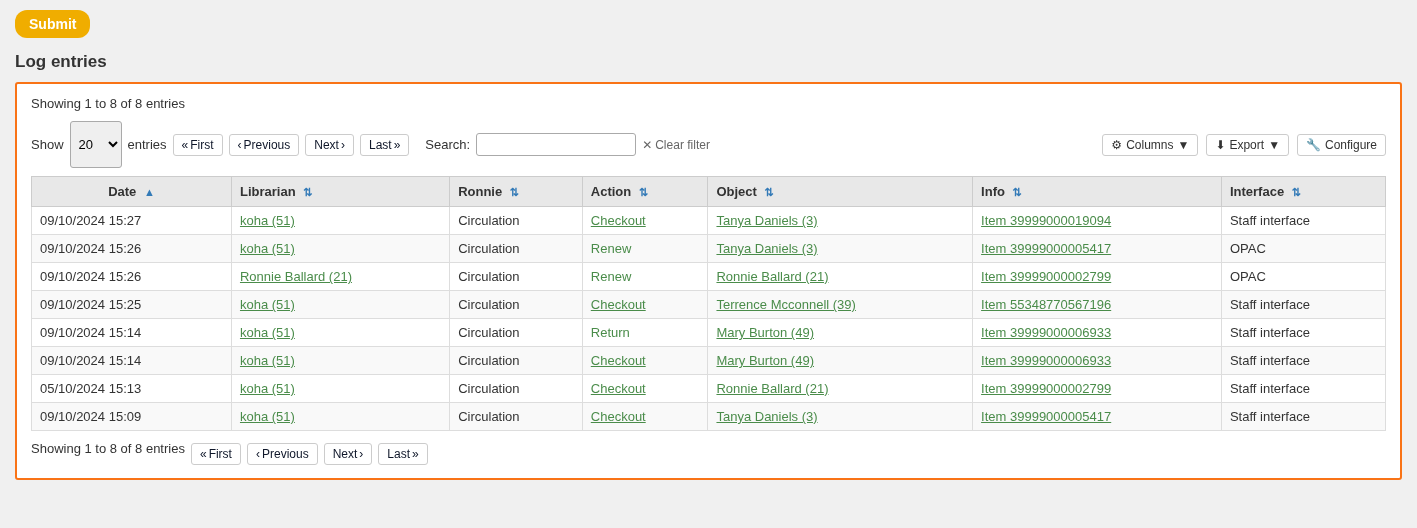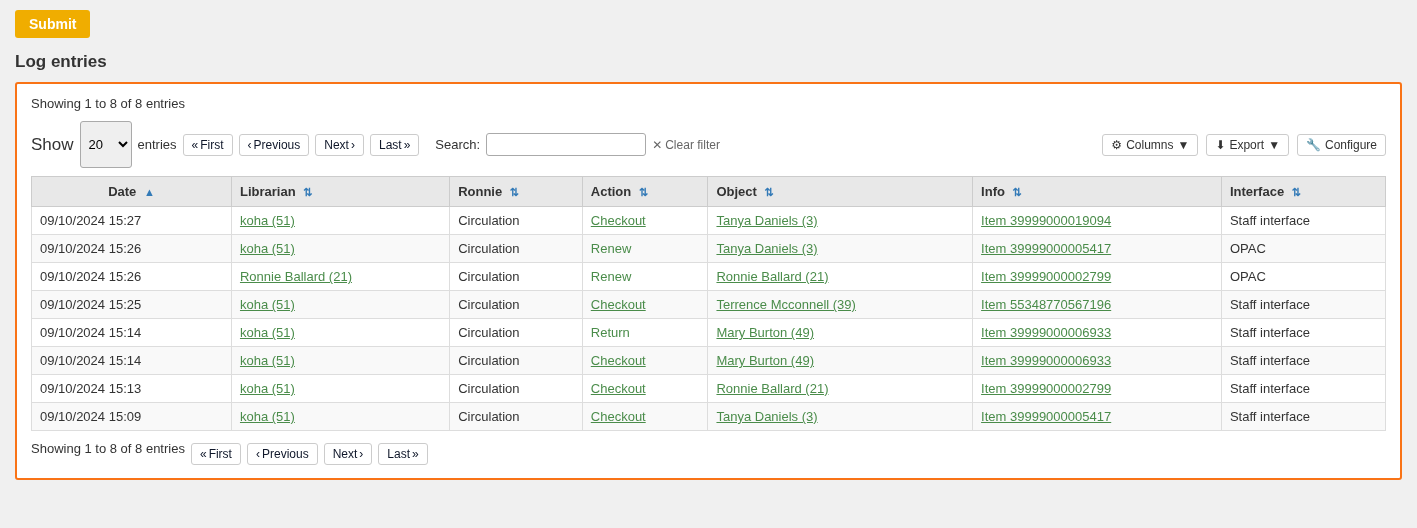--- a/index.html
+++ b/index.html
@@ -15,21 +15,21 @@
       padding: 10px 15px;
     }
     .submit-btn {
       background: #f0ad00;
       color: #fff;
       border: none;
       padding: 6px 14px;
       font-size: 14px;
       font-weight: bold;
       cursor: pointer;
-      border-radius: 3px;
+      border-radius: 12px;
       margin-bottom: 14px;
     }
     .section-title {
       font-size: 17px;
       font-weight: bold;
       color: #333;
       margin-bottom: 10px;
     }
     .log-container {
       background: #fff;
@@ -42,21 +42,21 @@
       margin-bottom: 10px;
       color: #333;
     }
     .controls-row {
       display: flex;
       align-items: center;
       gap: 6px;
       margin-bottom: 8px;
       flex-wrap: wrap;
     }
-    .show-label { font-size: 17px; }
+    .show-label { font-size: 13px; }
     .entries-select {
       font-size: 13px;
       padding: 14px 4px;
       border: 1px solid #aaa;
       border-radius: 3px;
     }
     .entries-label { font-size: 13px; }
     .nav-btn {
       background: none;
       border: 1px solid #ccc;
@@ -301,21 +301,21 @@
           <tr>
       <td>09/10/2024 15:14</td>
       <td><a class="link-green" href="#">koha (51)</a></td>
       <td>Circulation</td>
       <td><span class="action-checkout">Checkout</span></td>
       <td><a class="link-green" href="#">Mary Burton (49)</a></td>
       <td><a class="link-green" href="#">Item 39999000006933</a></td>
       <td>Staff interface</td>
     </tr>
           <tr>
-      <td>09/10/2024 15:13</td>
+      <td>05/10/2024 15:13</td>
       <td><a class="link-green" href="#">koha (51)</a></td>
       <td>Circulation</td>
       <td><span class="action-checkout">Checkout</span></td>
       <td><a class="link-green" href="#">Ronnie Ballard (21)</a></td>
       <td><a class="link-green" href="#">Item 39999000002799</a></td>
       <td>Staff interface</td>
     </tr>
           <tr>
       <td>09/10/2024 15:09</td>
       <td><a class="link-green" href="#">koha (51)</a></td>

